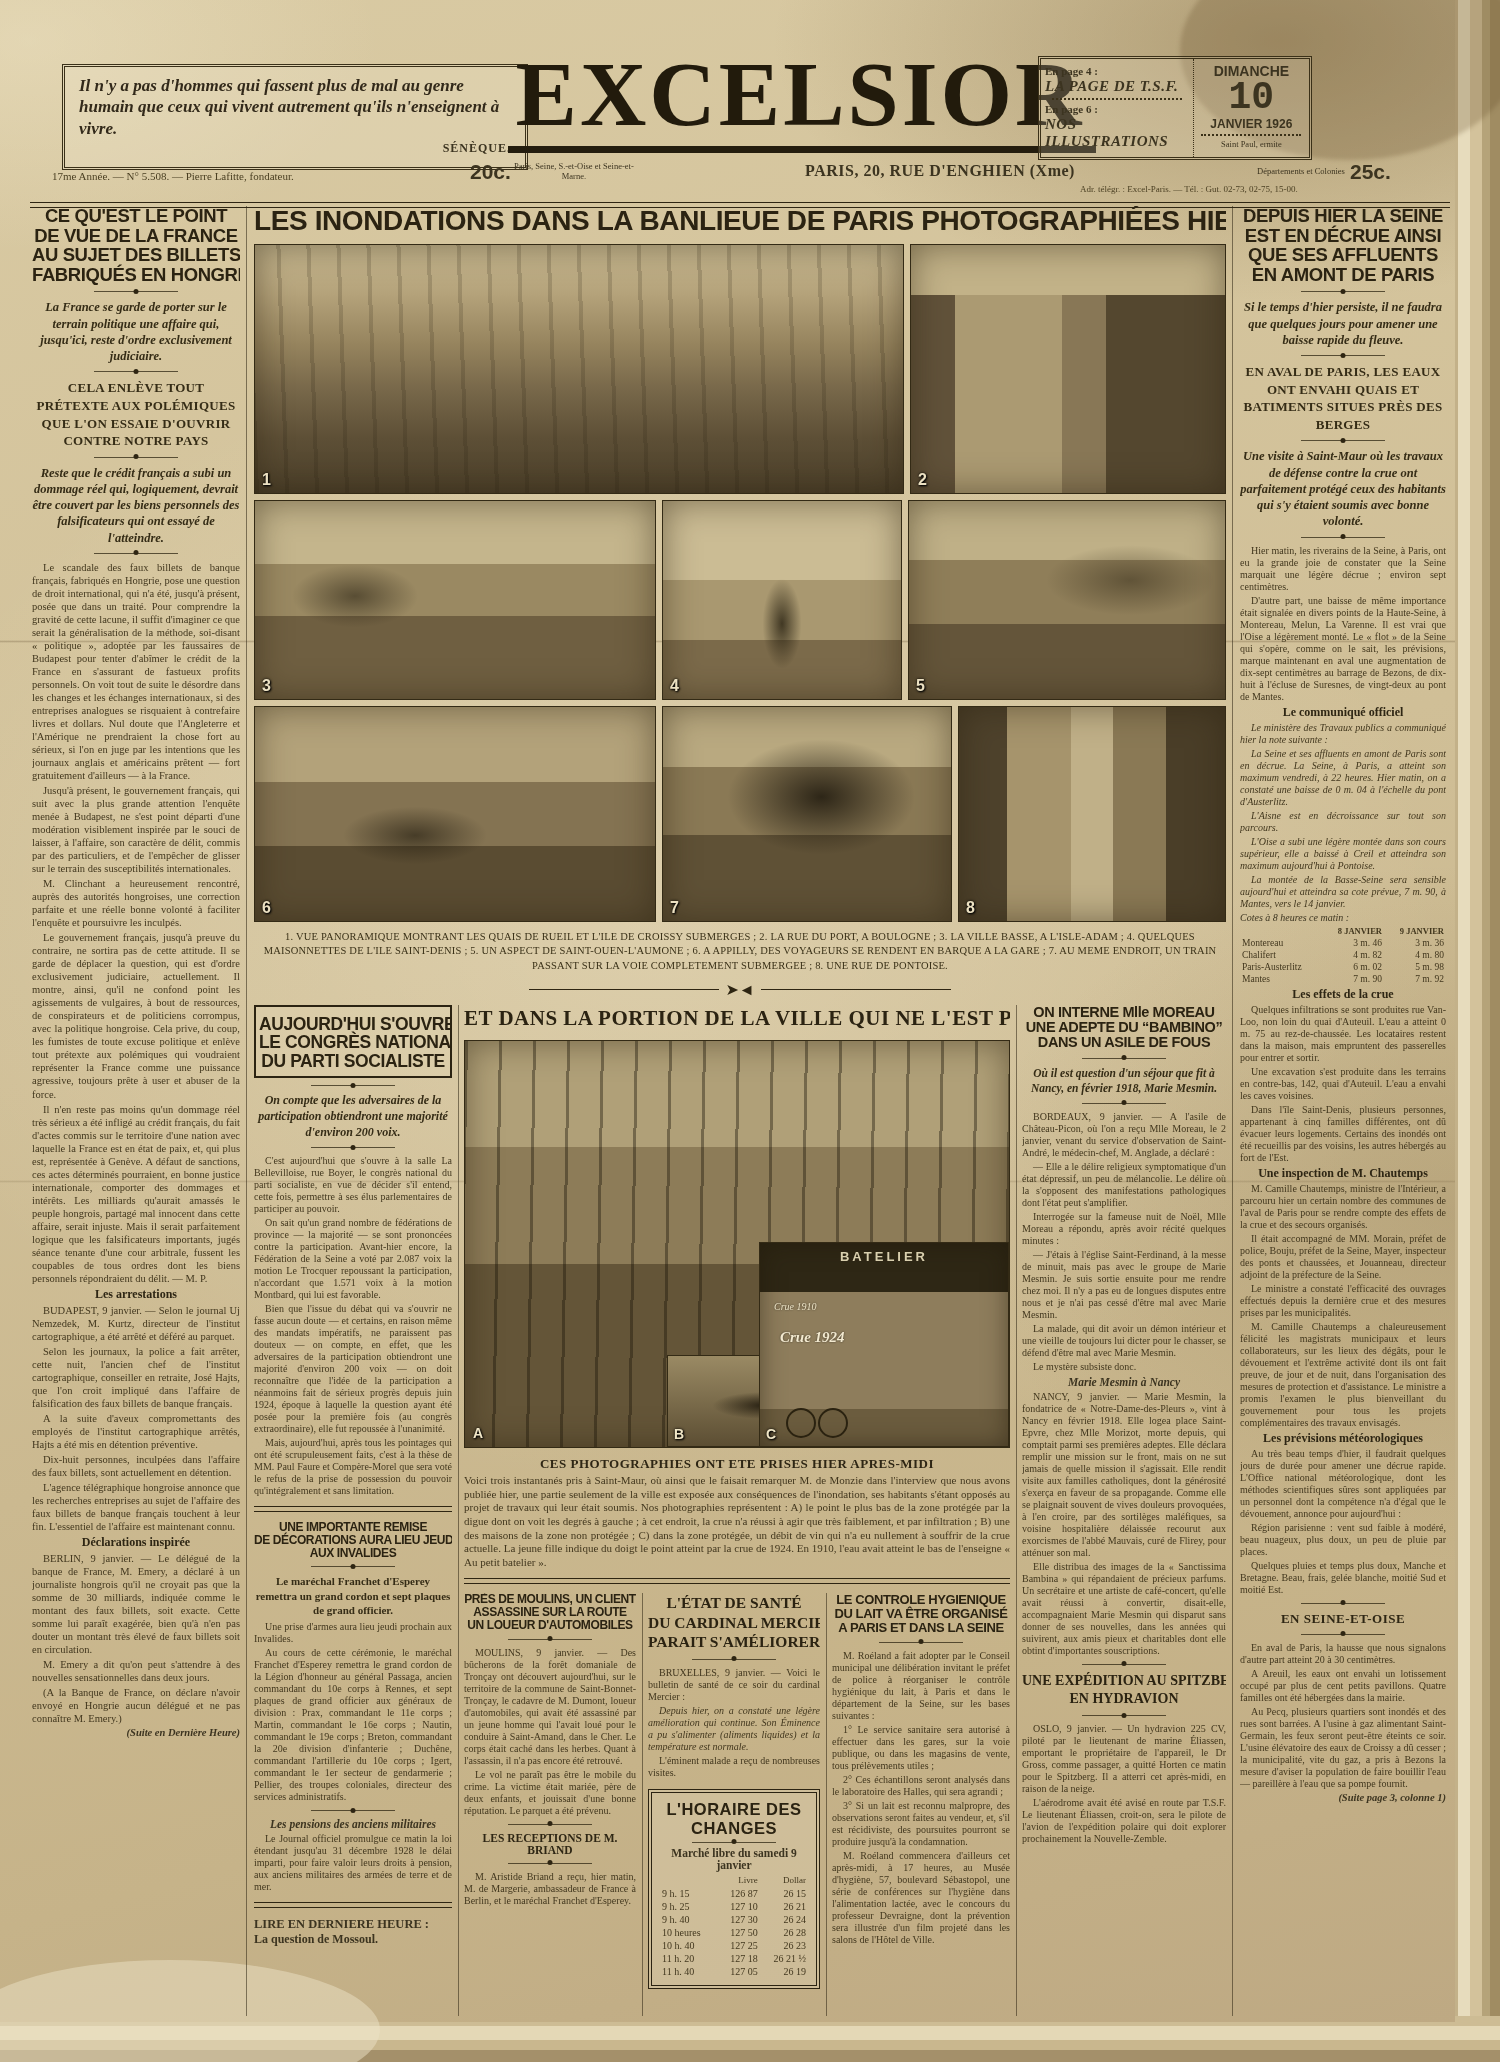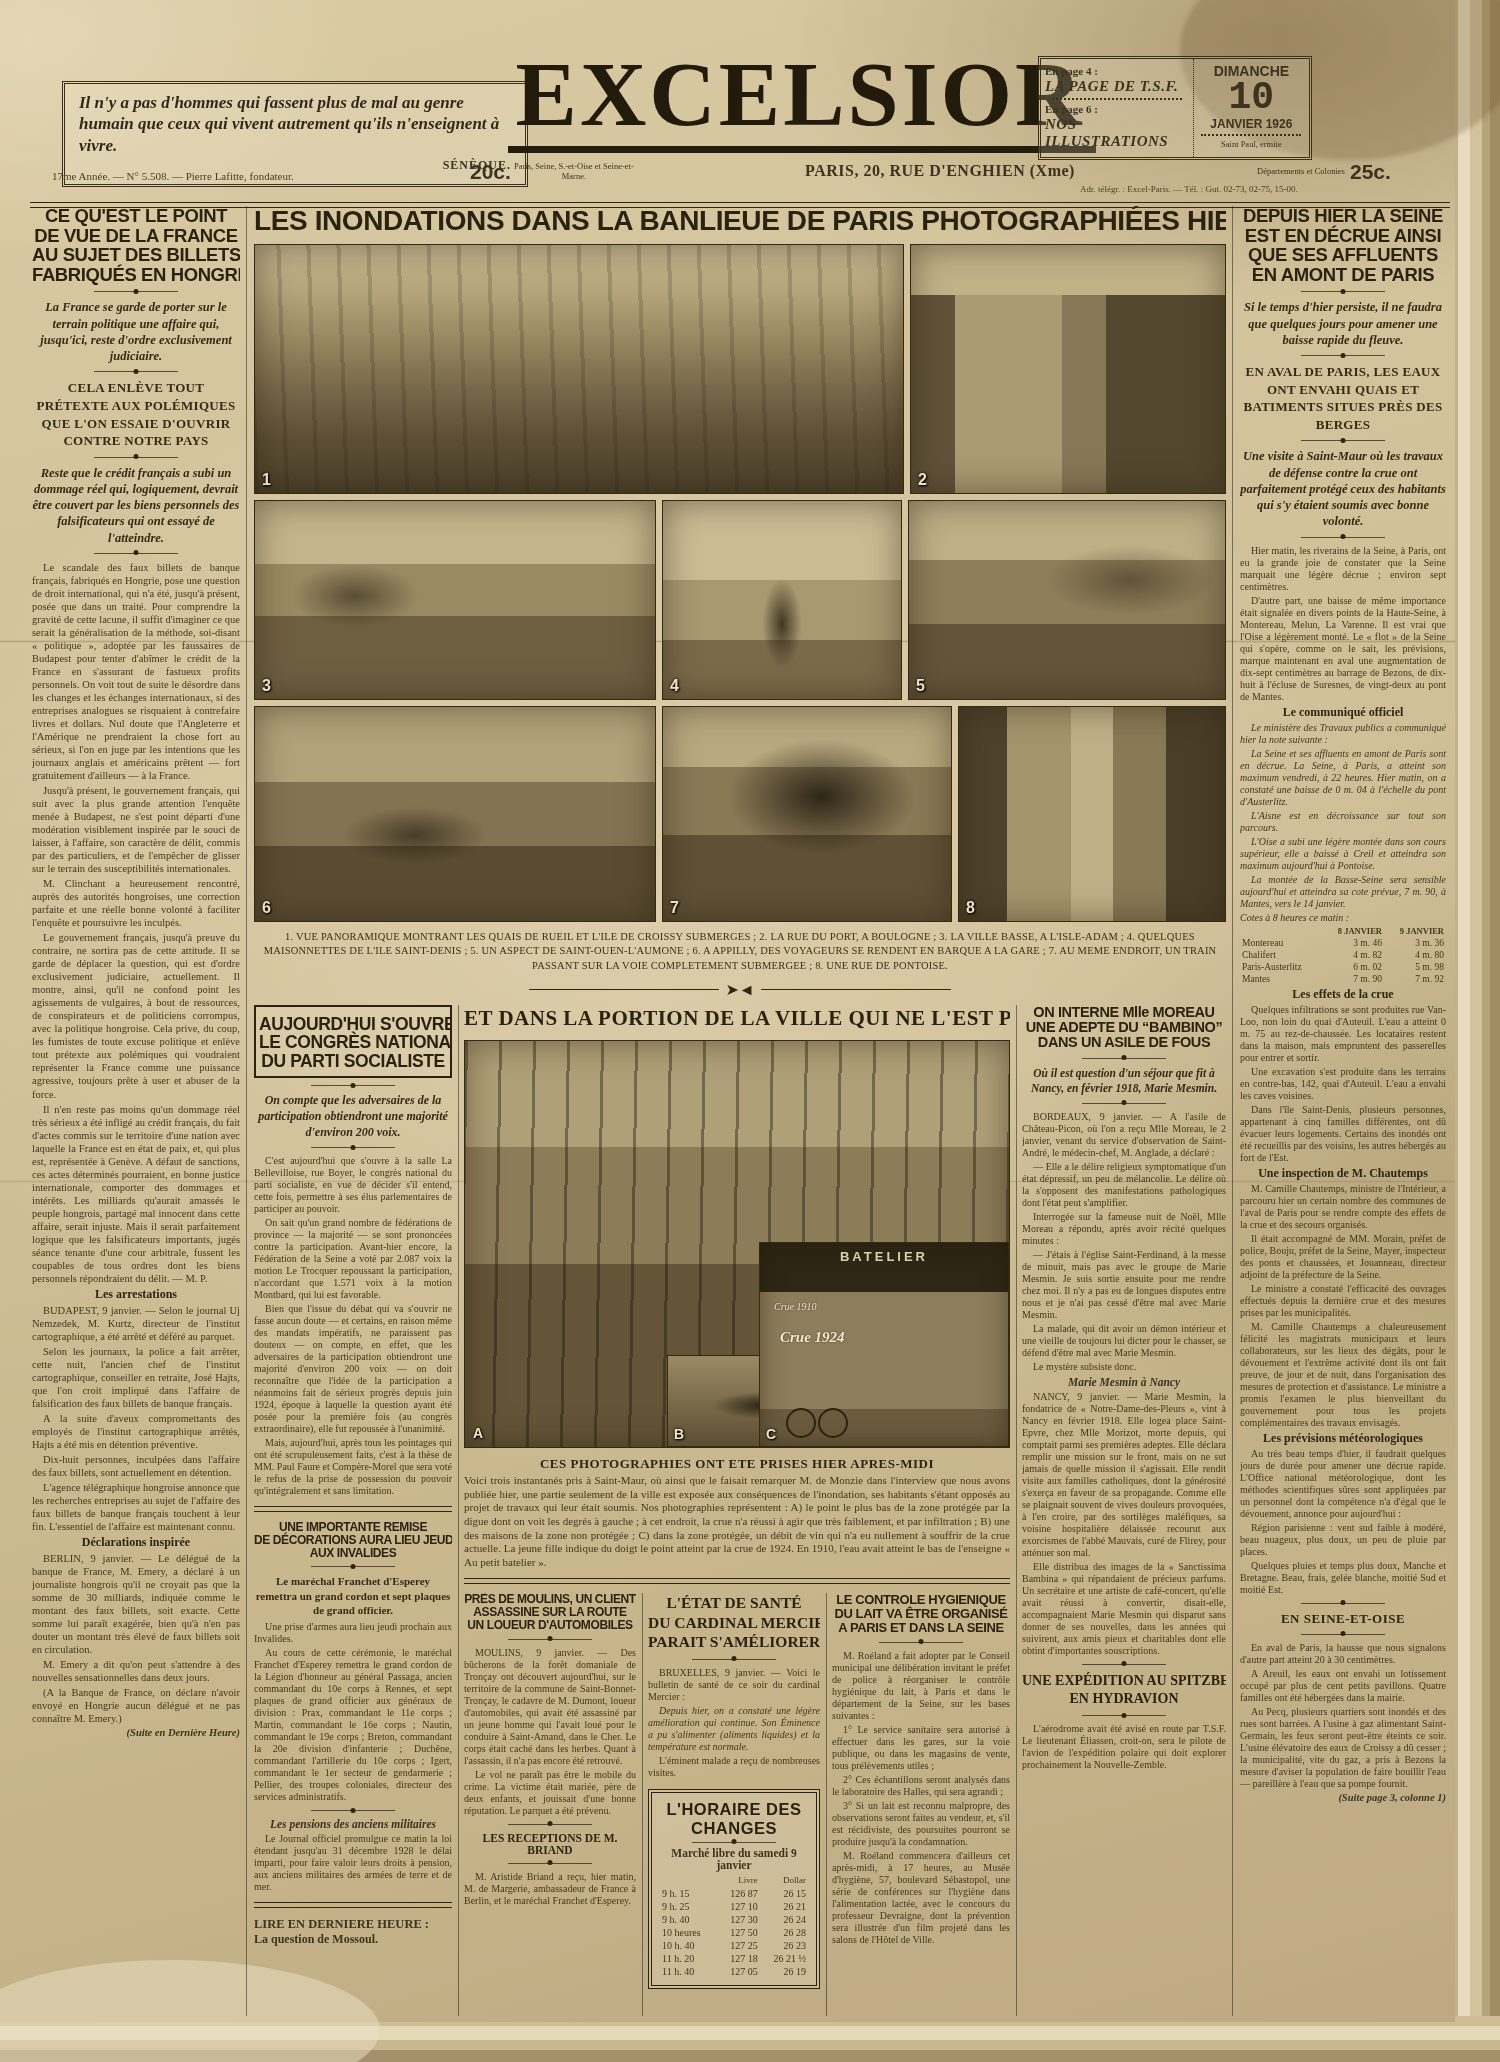--- a/index.html
+++ b/index.html
@@ -29,21 +29,21 @@
   .deck-i{font-style:italic;font-weight:700;font-size:12.5px;line-height:1.3;text-align:center;color:#352c16;}
   .deck-c{font-weight:700;font-size:13px;line-height:1.35;text-align:center;color:#352c16;letter-spacing:.3px;}
   .sec-t{font-weight:700;font-size:12px;text-align:center;margin:2px 0;color:#2e2614;}
   .dv{width:84px;margin:7px auto;border-top:1.5px solid rgba(46,37,18,.75);position:relative;height:0;}
   .dv::after{content:"";position:absolute;width:5px;height:5px;background:#2e2512;border-radius:50%;top:-3.5px;left:50%;transform:translateX(-50%);}
   .dr{border-top:1px solid #2e2512;border-bottom:1px solid #2e2512;height:4px;margin:9px 0;}
   .vr{position:absolute;top:0;bottom:0;width:1px;background:rgba(46,37,18,.55);}
   .col{position:absolute;top:0;overflow:hidden;}
 
   
-  .quote-box{position:absolute;left:62px;top:81px;width:466px;height:106px;border:3px double #3a3018;
+  .quote-box{position:absolute;left:62px;top:64px;width:466px;height:106px;border:3px double #3a3018;
     padding:8px 14px;box-sizing:border-box;background:rgba(240,232,206,.25);}
   .quote-text{font-style:italic;font-weight:700;font-size:17px;line-height:1.25;color:#32291a;}
   .quote-author{font-size:12px;font-weight:700;text-align:right;margin-top:2px;letter-spacing:1px;}
   .masthead{position:absolute;left:470px;top:48px;width:660px;text-align:center;
     font-family:"Liberation Serif",serif;font-weight:700;font-size:92px;letter-spacing:3px;color:#221b0c;line-height:1;}
   .masthead-bar{position:absolute;left:508px;top:146px;width:588px;height:7px;background:#241d0e;}
   .hdr-frame{position:absolute;left:1038px;top:56px;width:274px;height:104px;border:3px double #3a3018;display:flex;box-sizing:border-box;background:rgba(240,232,206,.2);}
   .promo-cell{width:57%;border-right:1px dotted #3a3018;padding:6px 4px;box-sizing:border-box;text-align:left;}
   .promo-lbl{font-weight:700;font-size:11px;}
   .promo-big{font-style:italic;font-weight:700;font-size:15px;letter-spacing:.5px;margin:1px 0;}
@@ -434,20 +434,21 @@
               <p>NANCY, 9 janvier. — Marie Mesmin, la fondatrice de « Notre-Dame-des-Pleurs », vint à Nancy en février 1918. Elle logea place Saint-Epvre, chez Mlle Morizot, morte depuis, qui comptait parmi ses premières adeptes. Elle déclara remplir une mission sur le front, mais on ne sut jamais de quelle mission il s'agissait. Elle rendit visite aux familles catholiques, dont la générosité s'exerça en faveur de sa propagande. Comme elle se plaignait souvent de vives douleurs provoquées, à l'en croire, par des sortilèges maléfiques, sa voisine hospitalière délaissée recourut aux exorcismes de l'abbé Mauvais, curé de Flirey, pour atténuer son mal.</p>
               <p>Elle distribua des images de la « Sanctissima Bambina » qui répandaient de précieux parfums. Un secrétaire et une artiste de café-concert, qu'elle avait réussi à convertir, disait-elle, accompagnaient Marie Mesmin qui disparut sans donner de ses nouvelles, dans les années qui suivirent, aux amis pieux et charitables dont elle obtint d'importantes souscriptions.</p>
             </div>
           <div class="dv"></div>
           <div class="hl-serif hl-lines" style="font-size:14px;line-height:1.3;">
               <div>UNE EXPÉDITION AU SPITZBERG</div>
               <div>EN HYDRAVION</div>
             </div>
           <div class="dv"></div>
           <div class="bt bt-sm">
+              <p>OSLO, 9 janvier. — Un hydravion 225 CV, piloté par le lieutenant de marine Éliassen, emportant le propriétaire de l'appareil, le Dr Gross, comme passager, a quitté Horten ce matin pour le Spitzberg. Il a atterri cet après-midi, en raison de la neige.</p>
               <p>L'aérodrome avait été avisé en route par T.S.F. Le lieutenant Éliassen, croit-on, sera le pilote de l'avion de l'expédition polaire qui doit explorer prochainement la Nouvelle-Zemble.</p>
             </div>
         </div>
       </div>
     </div>
 
     <div class="col" style="left:1240px;width:206px;height:1810px;">
       <div class="hl-sans hl-lines" style="font-size:18.5px;">
           <div>DEPUIS HIER LA SEINE</div>
           <div>EST EN DÉCRUE AINSI</div>

